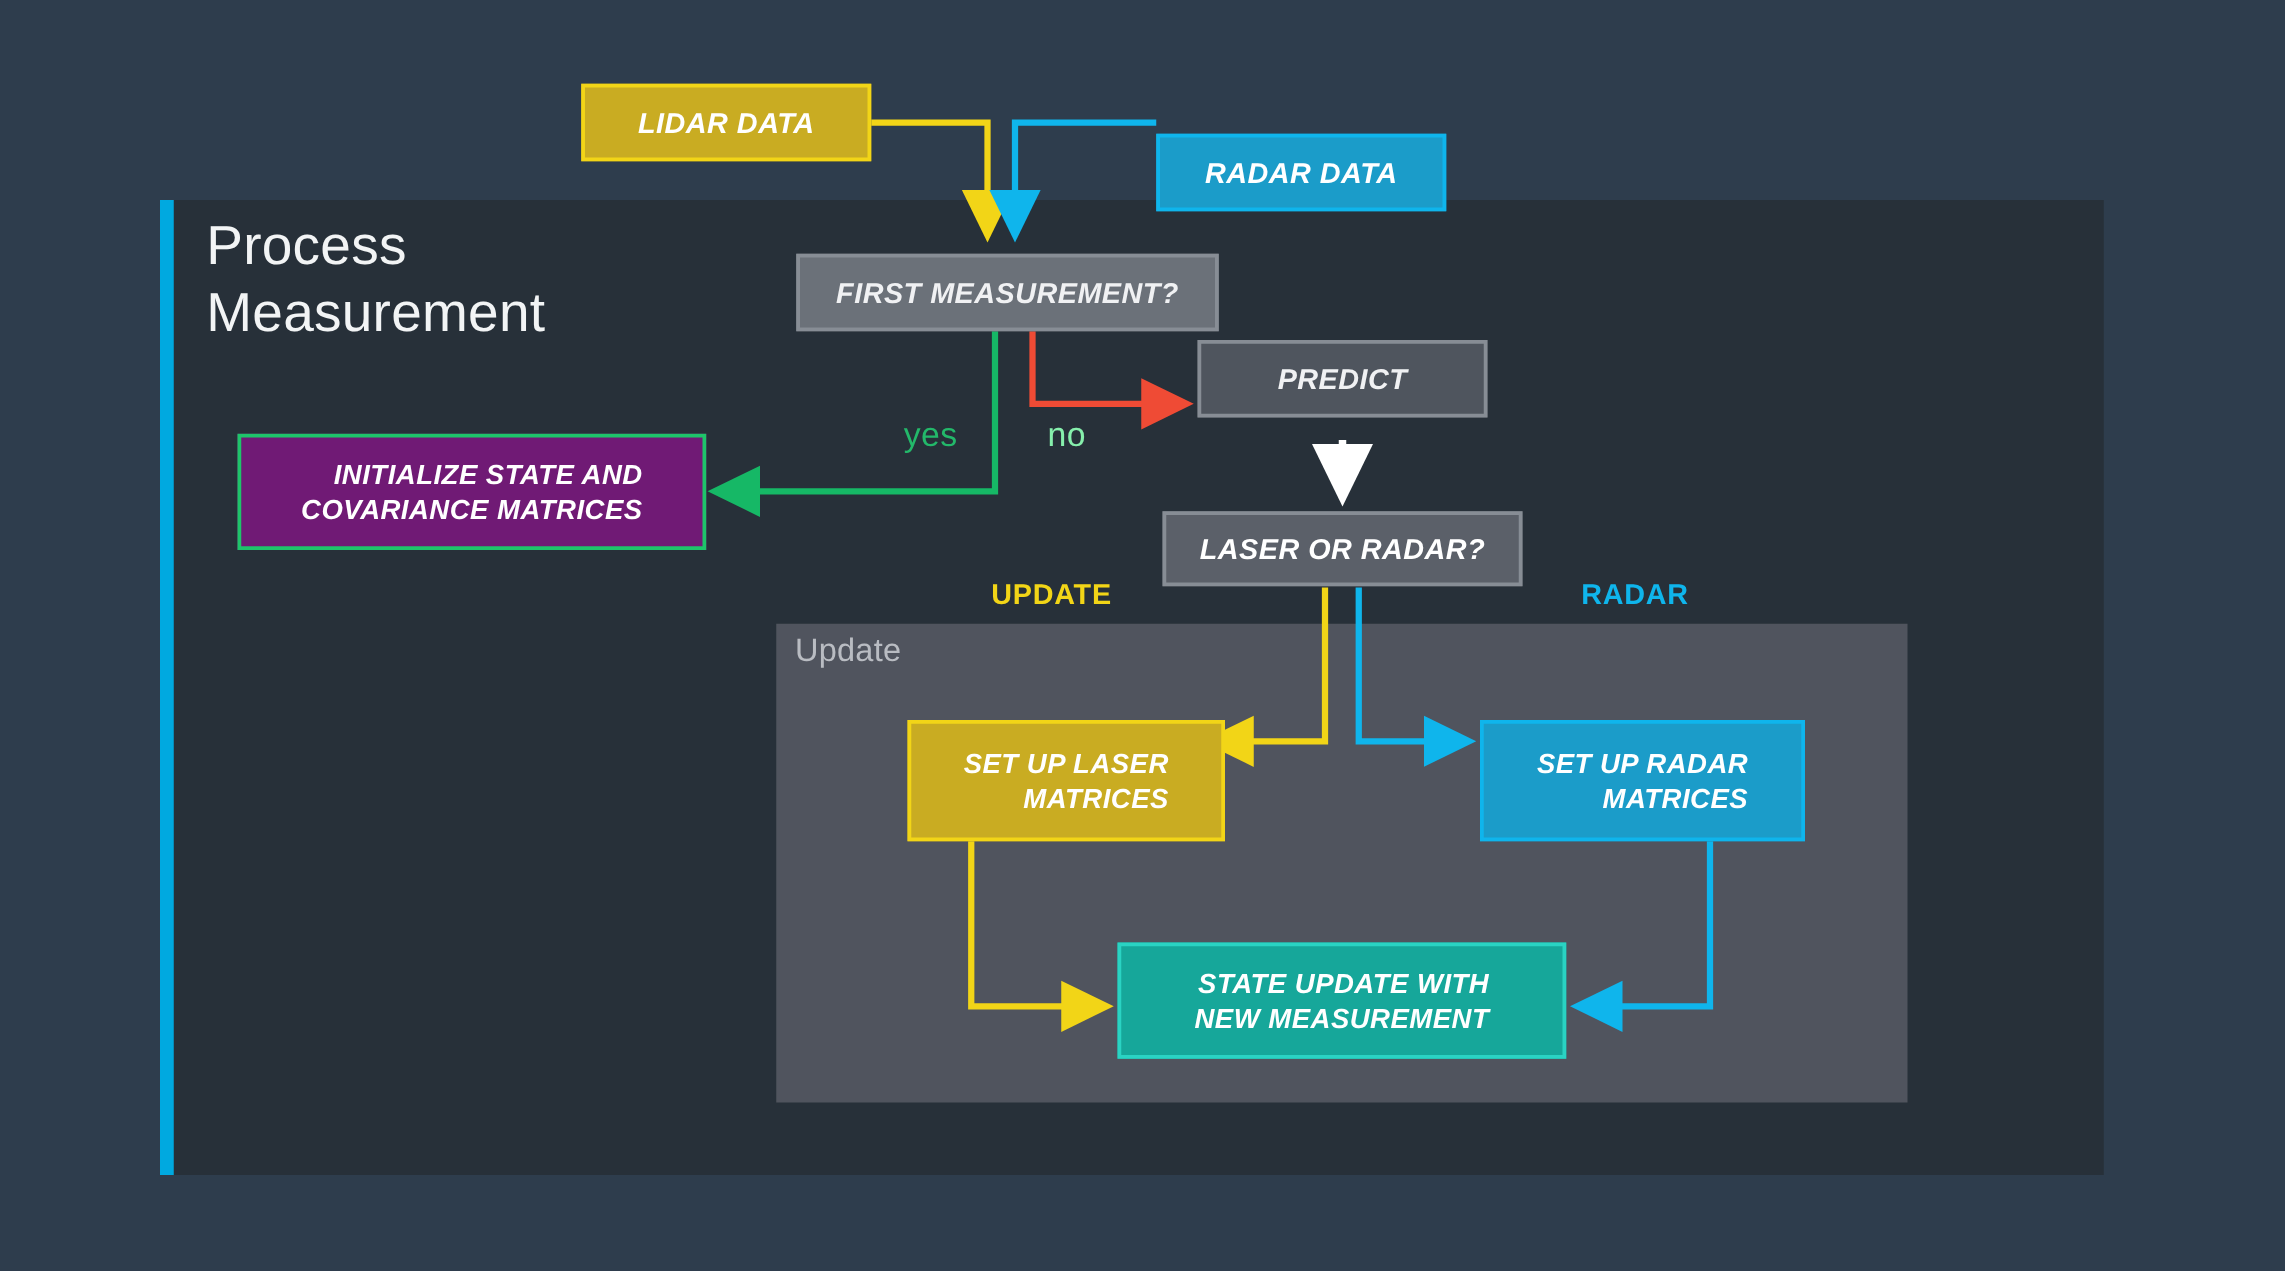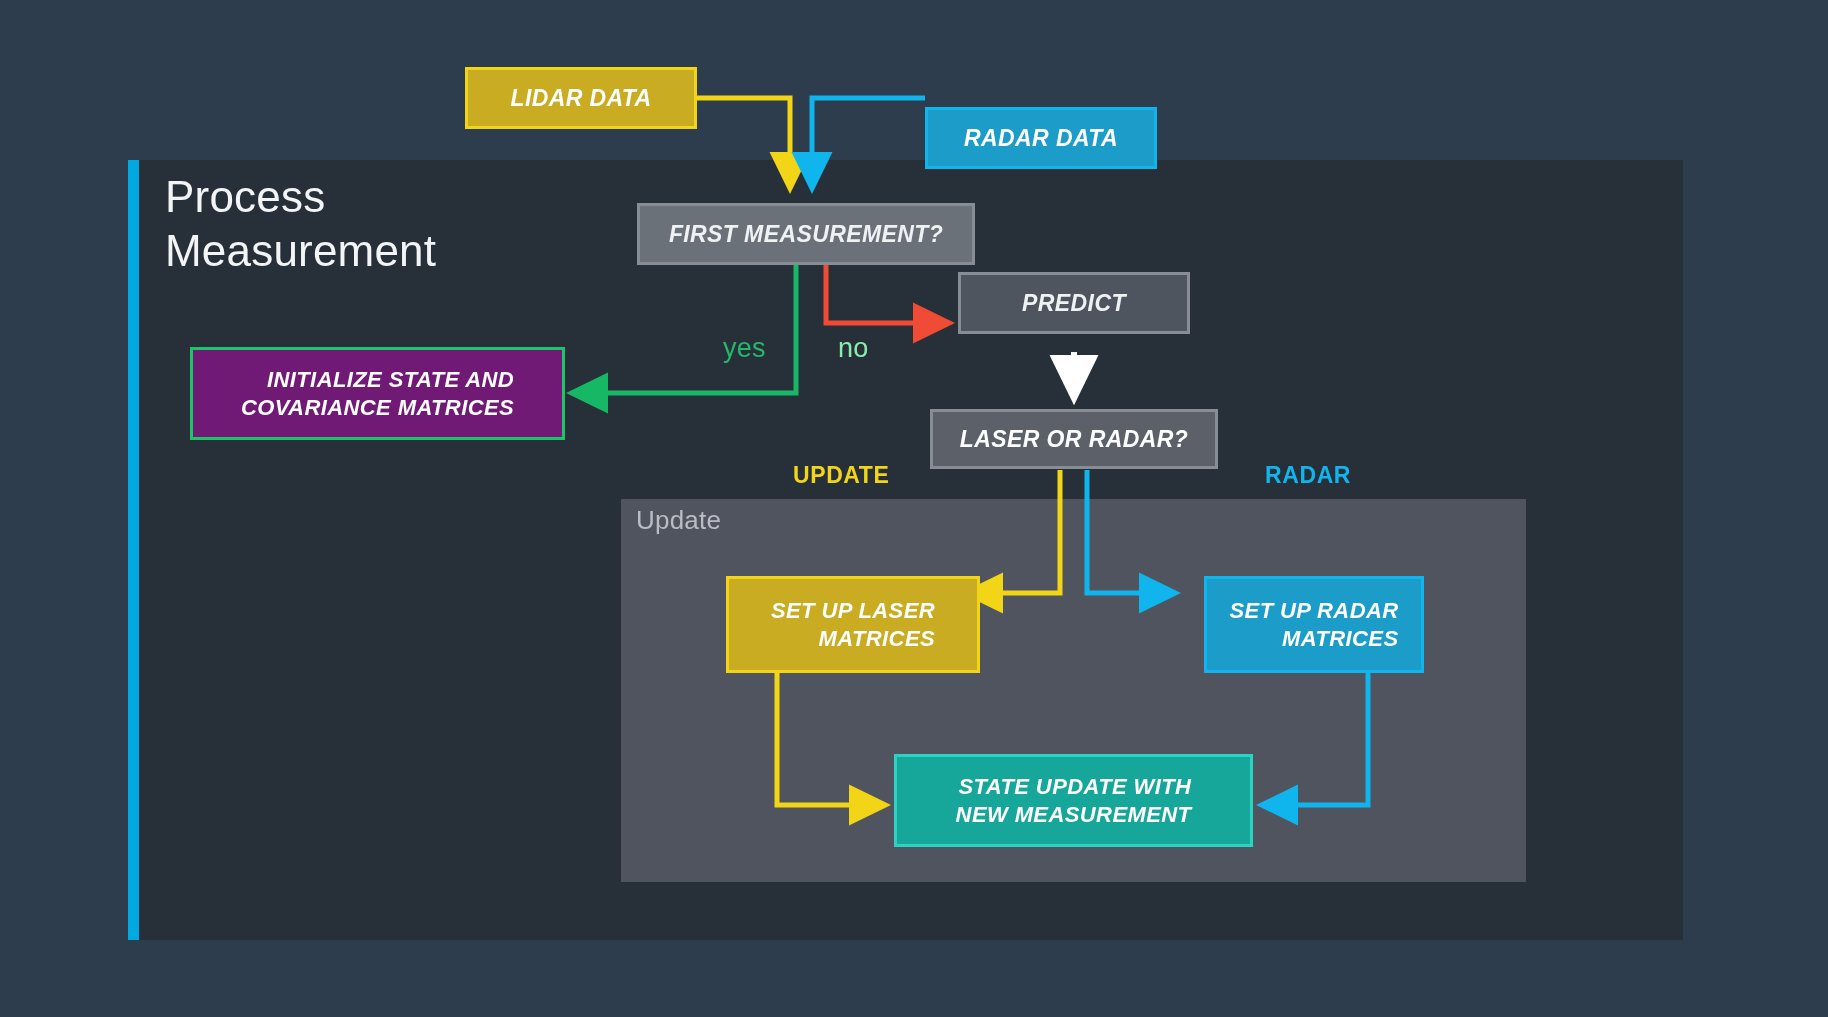--- a/index.html
+++ b/index.html
@@ -109,24 +109,23 @@
     background: #701a75; border: 3px solid #1ec46a;
     font-size: 22px;
   }
   .n-setlaser {
     left: 704px; top: 576px; width: 254px; height: 97px;
     background: #c9ac22; border: 3px solid #f2d517;
     font-size: 22px;
     margin-left: 22px;
   }
   .n-setradar {
-    left: 1184px; top: 576px; width: 220px; height: 97px;
+    left: 1184px; top: 576px; width: 260px; height: 97px;
     background: #1b9cc9; border: 3px solid #0fb5ec;
     font-size: 22px;
-    margin-left: 20px;
   }
   .n-stateupdate {
     left: 894px; top: 754px; width: 359px; height: 93px;
     background: #16a79a; border: 3px solid #2ad3c3;
     font-size: 22px;
   }
 
   
   .edge-label {
     position: absolute;

